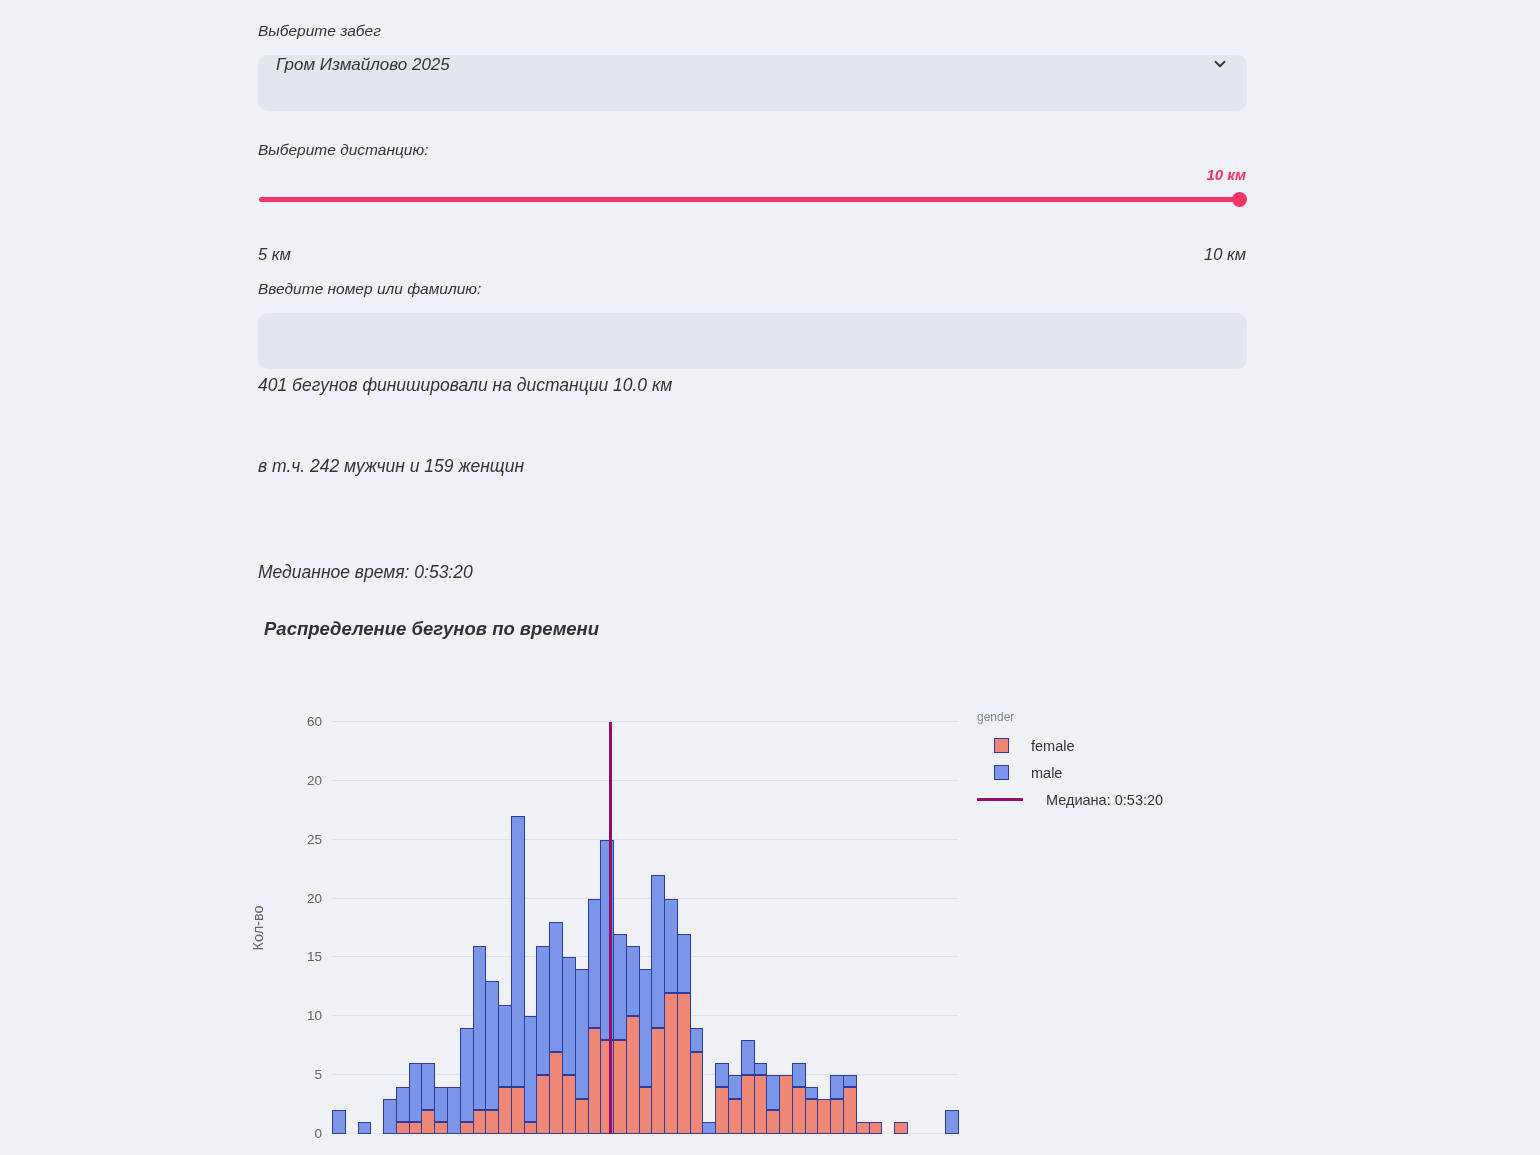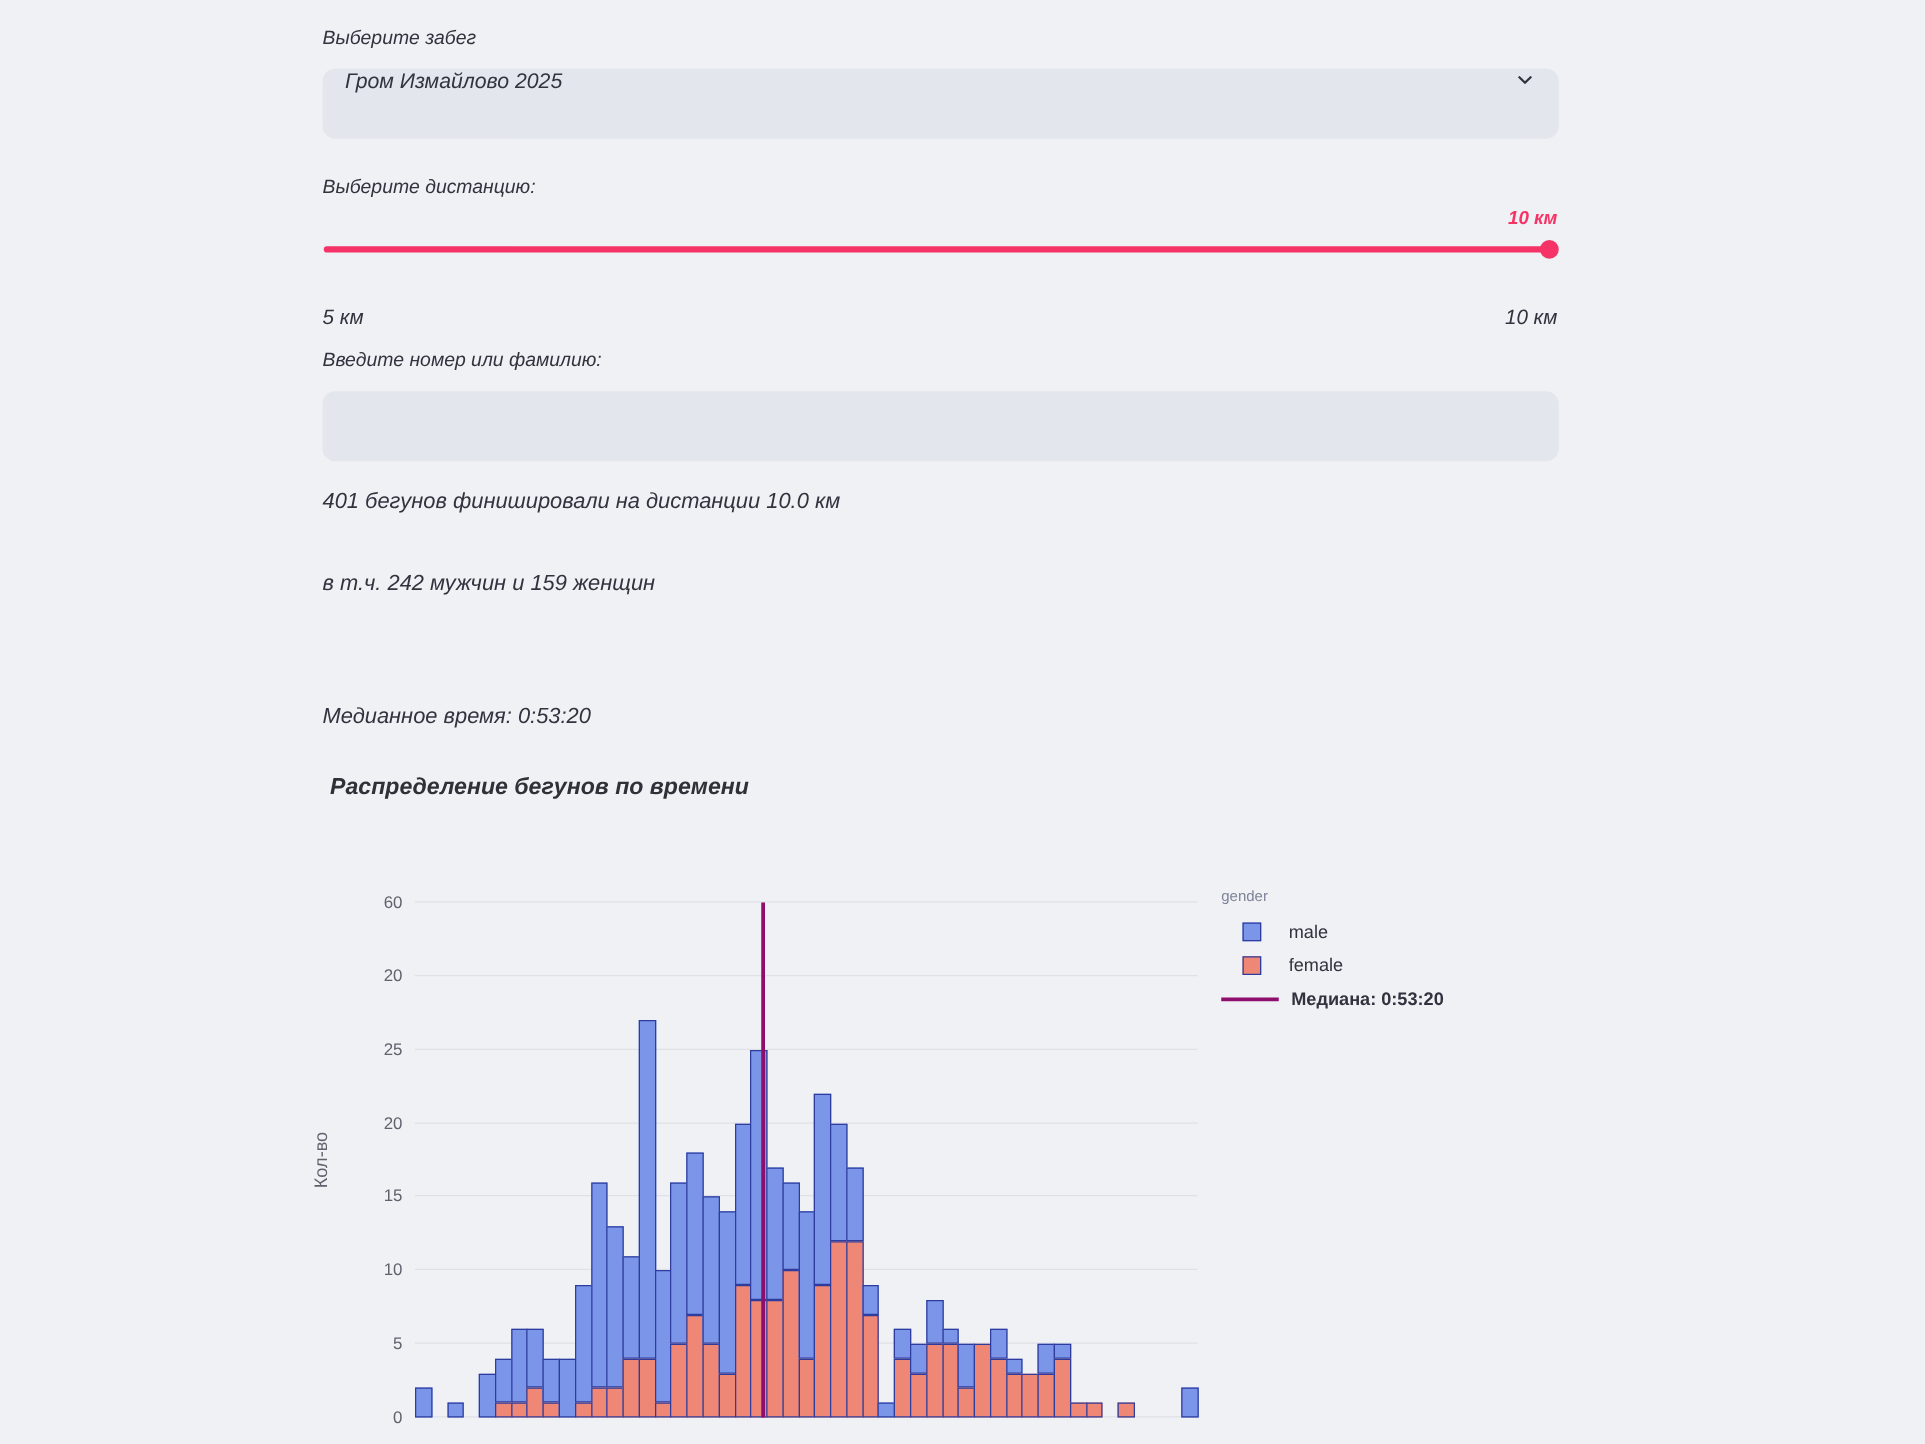--- a/index.html
+++ b/index.html
@@ -69,21 +69,21 @@
 
 <div class="abs minmax" style="left:258px;top:245px;">5 км</div>
 <div class="abs minmax" style="right:294px;top:245px;">10 км</div>
 
 <div class="abs field-label" style="left:258px;top:280px;">Введите номер или фамилию:</div>
 
 <div class="abs widget-box" style="left:258px;top:313px;width:989px;">
   <span class="select-value"></span>
 </div>
 
-<div class="abs stat-line" style="left:258px;top:390px;">401 бегунов финишировали на дистанции 10.0 км</div>
+<div class="abs stat-line" style="left:258px;top:375px;">401 бегунов финишировали на дистанции 10.0 км</div>
 <div class="abs stat-line" style="left:258px;top:456px;">в т.ч. 242 мужчин и 159 женщин</div>
 <div class="abs stat-line" style="left:258px;top:514px;margin-top:48px;">Медианное время: 0:53:20</div>
 
 <div class="abs chart-title" style="left:264px;top:618px;">Распределение бегунов по времени</div>
 
 <div class="ylabel" style="left:235px;top:920px;">Кол-во</div>
 
 <div id="yticks">
     <div class="ytick" style="left: 242px; top: 1126px;">0</div>
     <div class="ytick" style="left: 242px; top: 1067.14px;">5</div>
@@ -264,24 +264,24 @@
     </div>
     <div class="bar" style="left: 613.224px; width: 13.7755px;">
       <div class="seg" style="height: 23.5429px; background: rgb(123, 150, 232);"></div>
     </div>
     <div class="median-line" style="left: 277px; top: 0px; height: 412px; background: rgb(142, 14, 110);"></div>
   </div>
 
 <div class="legend">
   <div class="legend-title">gender</div>
   <div class="legend-row">
+    <span class="legend-swatch-sq" id="sw-female" style="background: rgb(238, 135, 118);"></span>
+    <span class="legend-label">female</span>
+  </div>
+  <div class="legend-row">
     <span class="legend-swatch-sq" id="sw-male" style="background: rgb(123, 150, 232);"></span>
     <span class="legend-label">male</span>
   </div>
   <div class="legend-row">
-    <span class="legend-swatch-sq" id="sw-female" style="background: rgb(238, 135, 118);"></span>
-    <span class="legend-label">female</span>
-  </div>
-  <div class="legend-row">
     <span class="legend-line" id="ln-median" style="border-top: 3.5px solid rgb(142, 14, 110);"></span>
-    <span class="legend-label" style="font-weight:bold;">Медиана: 0:53:20</span>
+    <span class="legend-label" style="font-weight:normal;margin-left:13px;">Медиана: 0:53:20</span>
   </div>
 </div>
 
 </body></html>

